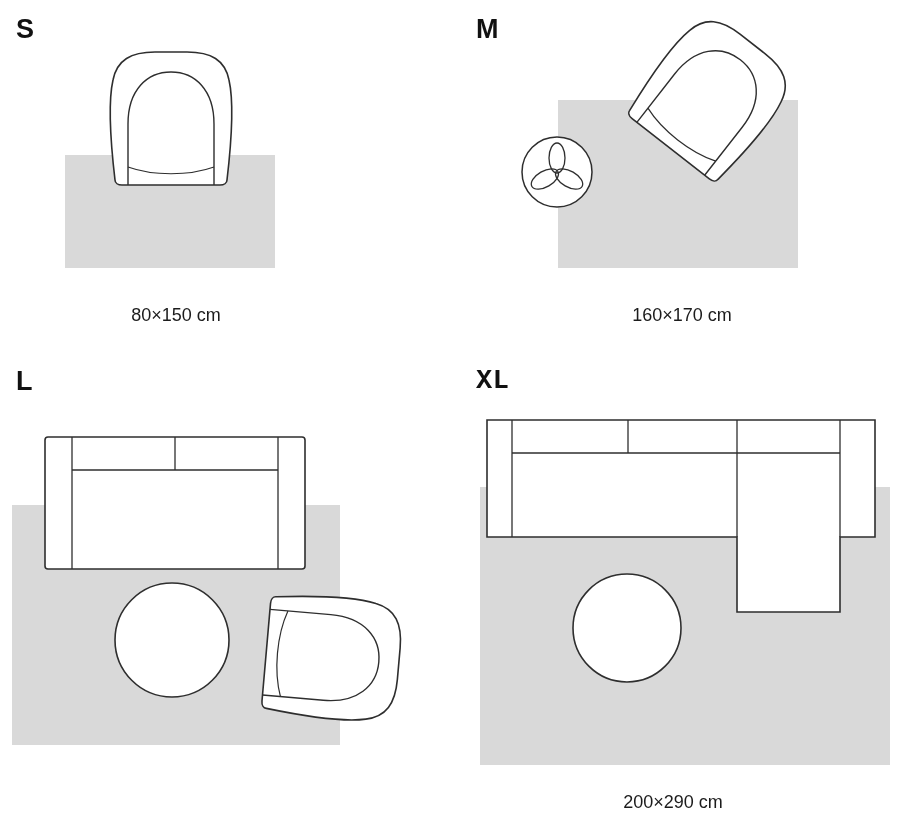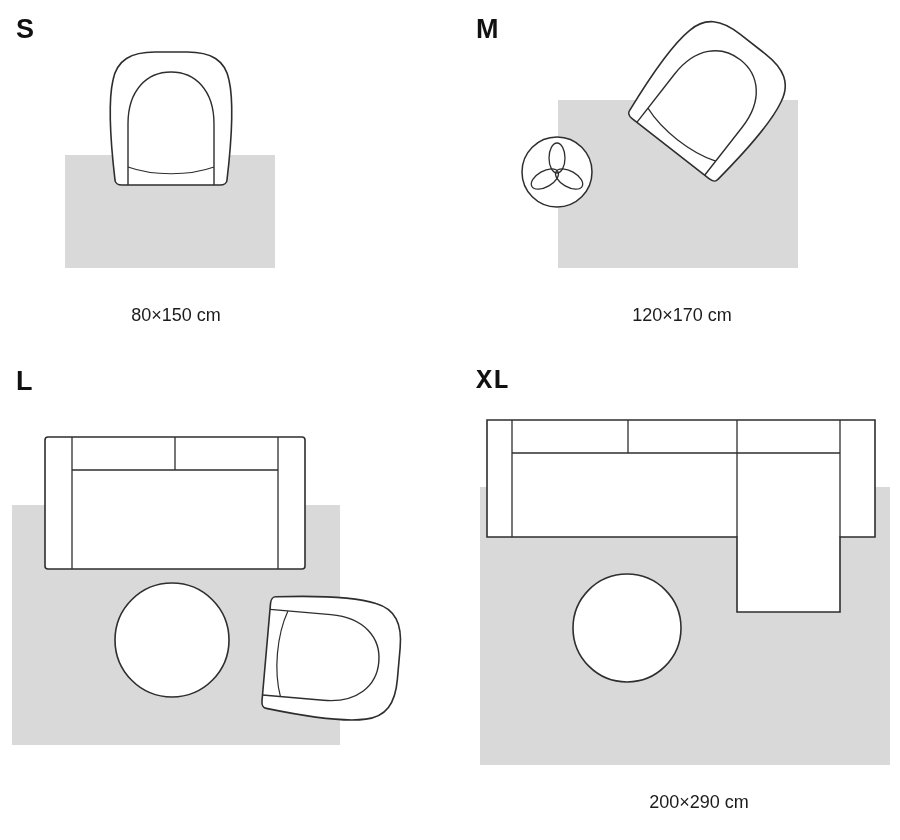--- a/index.html
+++ b/index.html
@@ -37,21 +37,21 @@
     font-weight: 400;
     color: #1c1c1c;
   }
   #letter-s  { left: 16px;  top: 14px; }
   #letter-m  { left: 476px; top: 14px; }
   #letter-l  { left: 16px;  top: 366px; }
   #letter-xl { left: 476px; top: 366px; font-family: Liberation Mono, monospace; }
   #caption-s  { left: 26px;  top: 305px; }
   #caption-m  { left: 532px; top: 305px; }
   #caption-l  { left: 32px;  top: 792px; }
-  #caption-xl { left: 549px; top: 792px; }
+  #caption-xl { left: 523px; top: 792px; }
 </style>
 </head>
 <body>
 
 <div class="canvas">
 
   <svg class="diagram-svg" width="900" height="840" viewBox="0 0 900 840">
     <defs>
 
       <g id="chair">
@@ -105,16 +105,16 @@
       <circle cx="627" cy="628" r="54" fill="#ffffff" stroke="#2e2e2e" stroke-width="1.6"></circle>
     </g>
   </svg>
 
   <div id="letter-s" class="size-letter">S</div>
   <div id="letter-m" class="size-letter">M</div>
   <div id="letter-l" class="size-letter">L</div>
   <div id="letter-xl" class="size-letter">XL</div>
 
   <div id="caption-s" class="size-caption">80×150 cm</div>
-  <div id="caption-m" class="size-caption">120×170 cm</div>
+  <div id="caption-m" class="size-caption">160×170 cm</div>
   <div id="caption-xl" class="size-caption">200×290 cm</div>
 
 </div>
 
 </body></html>

